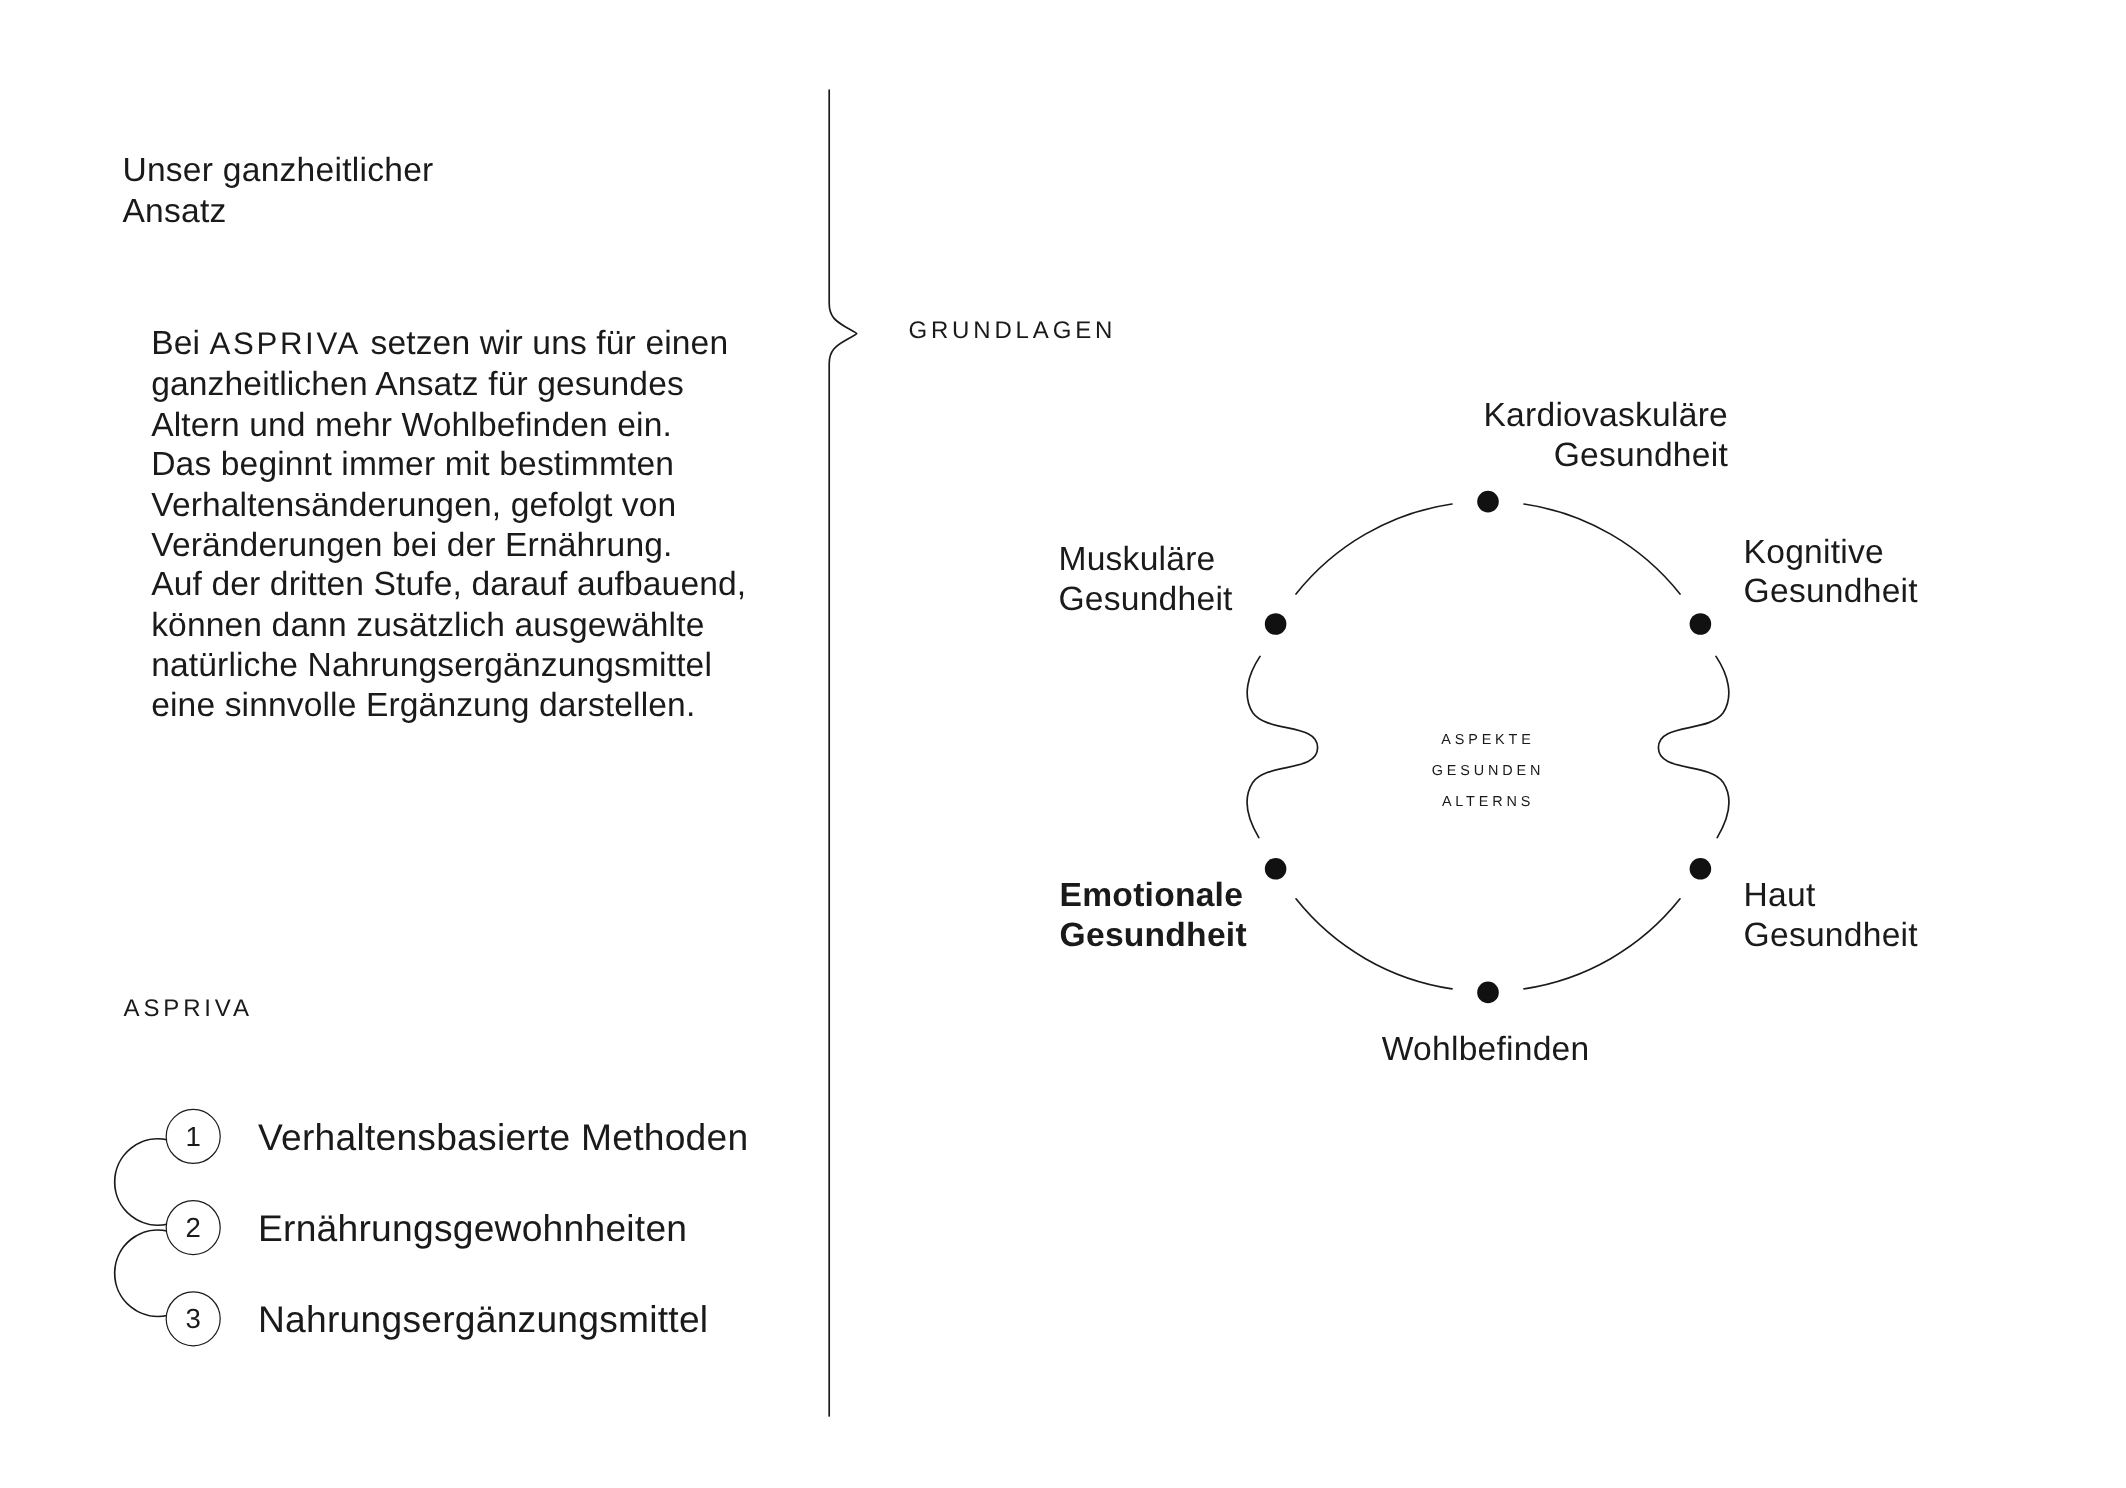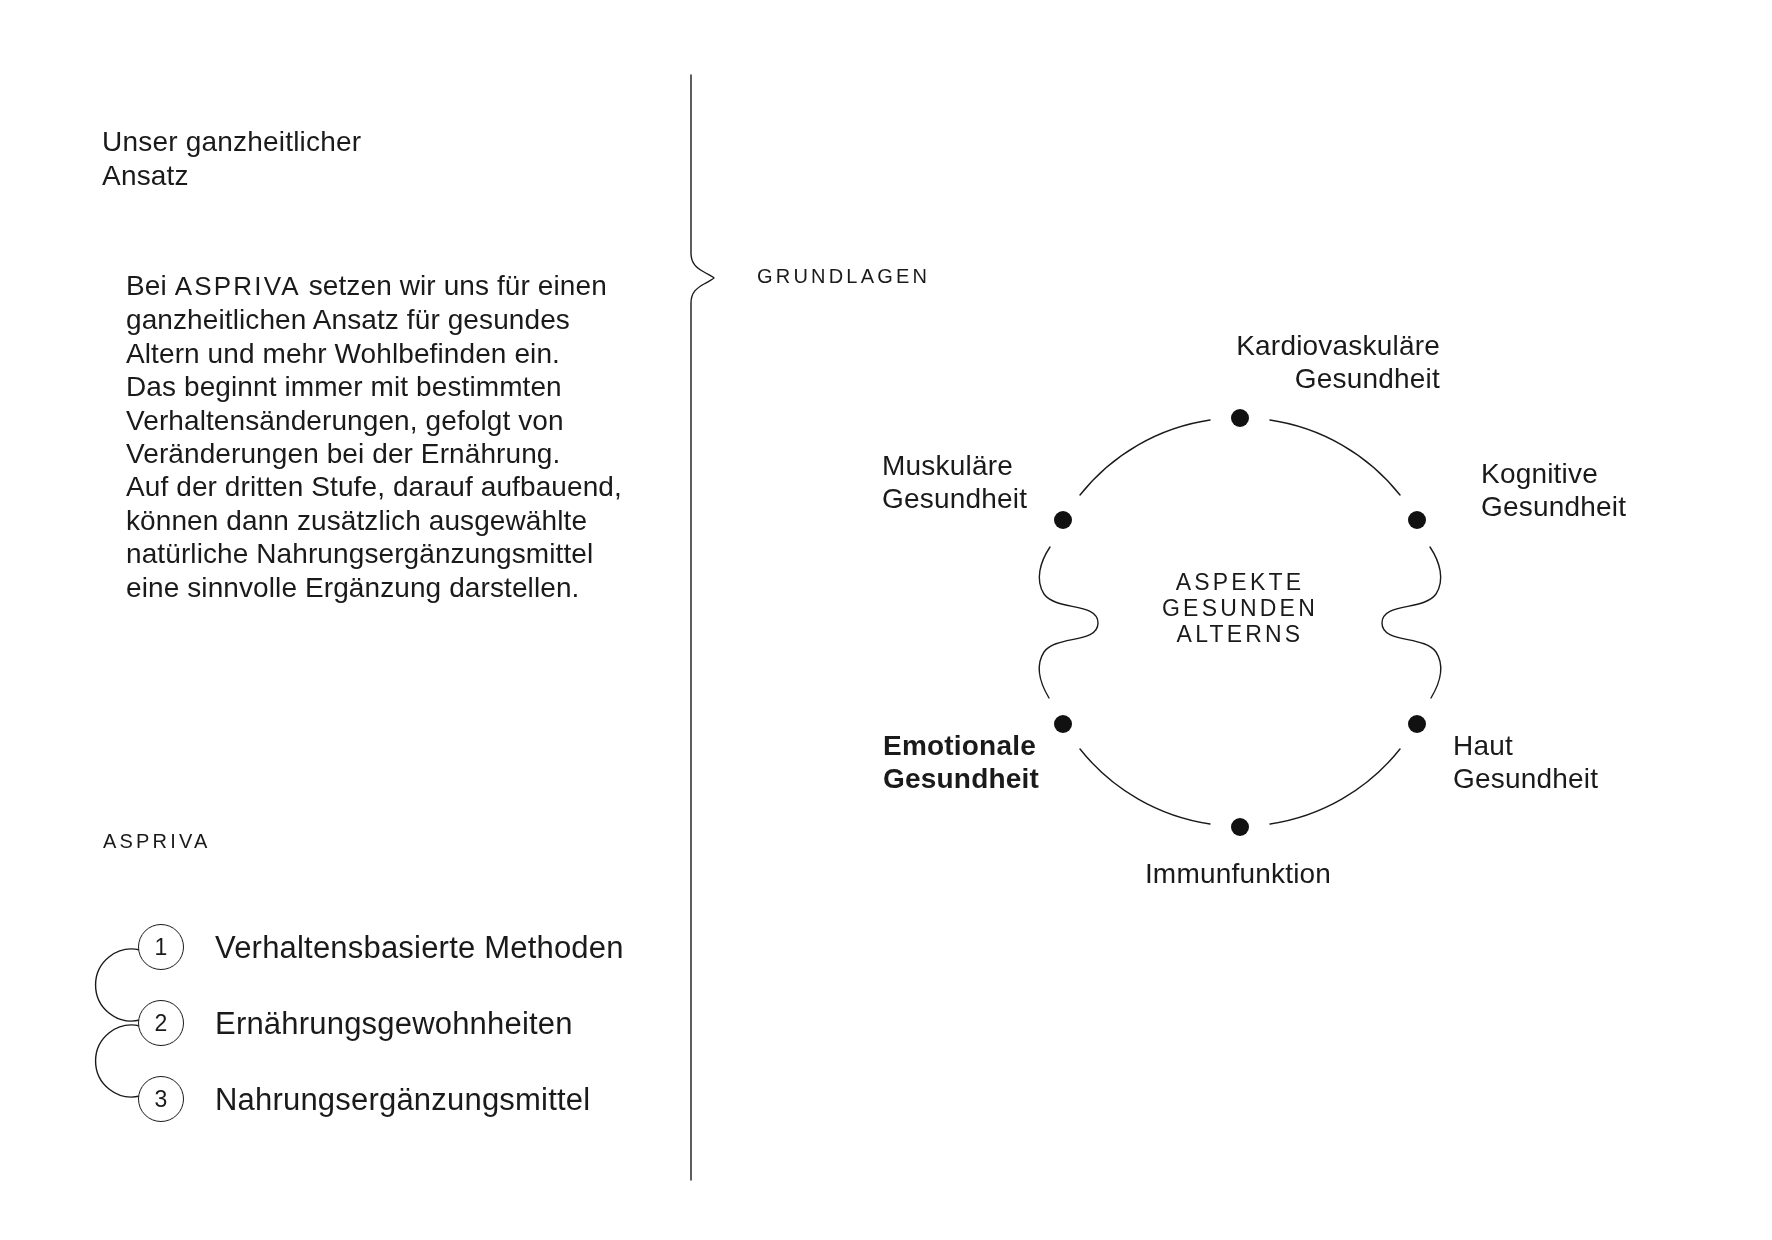--- a/index.html
+++ b/index.html
@@ -62,29 +62,29 @@
   .step-label.s2 { top: 1009px; }
   .step-label.s3 { top: 1085px; }
 
   .node-label {
     font-size: 28px; line-height: 33px;
     letter-spacing: 0.2px;
   }
   .node-label.centered { text-align: right; }
   .node-top        { left: 1040px; top: 329px; width: 400px; }
   .node-upper-left { left: 882px;  top: 449px; }
-  .node-upper-right{ left: 1453px; top: 457px; margin-left: 28px; }
+  .node-upper-right{ left: 1453px; top: 443px; }
   .node-lower-left { left: 883px;  top: 729px; font-weight: bold; }
   .node-lower-right{ left: 1453px; top: 729px; }
   .node-bottom     { left: 1038px; top: 857px; width: 400px; text-align: center; }
 
   .diagram-center-label {
-    left: 1040px; top: 569px; width: 400px;
+    left: 1040px; top: 603px; width: 400px;
     text-align: center;
-    font-size: 23px; line-height: 26px;
+    font-size: 12px; line-height: 26px;
     letter-spacing: 3.2px;
   }
 
   svg.linework {
     left: 0; top: 0;
     pointer-events: none;
   }
   svg.linework path {
     fill: none;
     stroke: #1a1a1a;
@@ -165,17 +165,17 @@
 <div class="abs node-label centered node-top preline">Kardiovaskuläre
 Gesundheit</div>
 <div class="abs node-label node-upper-left preline">Muskuläre
 Gesundheit</div>
 <div class="abs node-label node-upper-right preline">Kognitive
 Gesundheit</div>
 <div class="abs node-label node-lower-left preline">Emotionale
 Gesundheit</div>
 <div class="abs node-label node-lower-right preline">Haut
 Gesundheit</div>
-<div class="abs node-label node-bottom preline">Immunfunktion</div>
+<div class="abs node-label node-bottom preline">Wohlbefinden</div>
 
 <div class="abs diagram-center-label preline">ASPEKTE
 GESUNDEN
 ALTERNS</div>
 
 </body></html>

